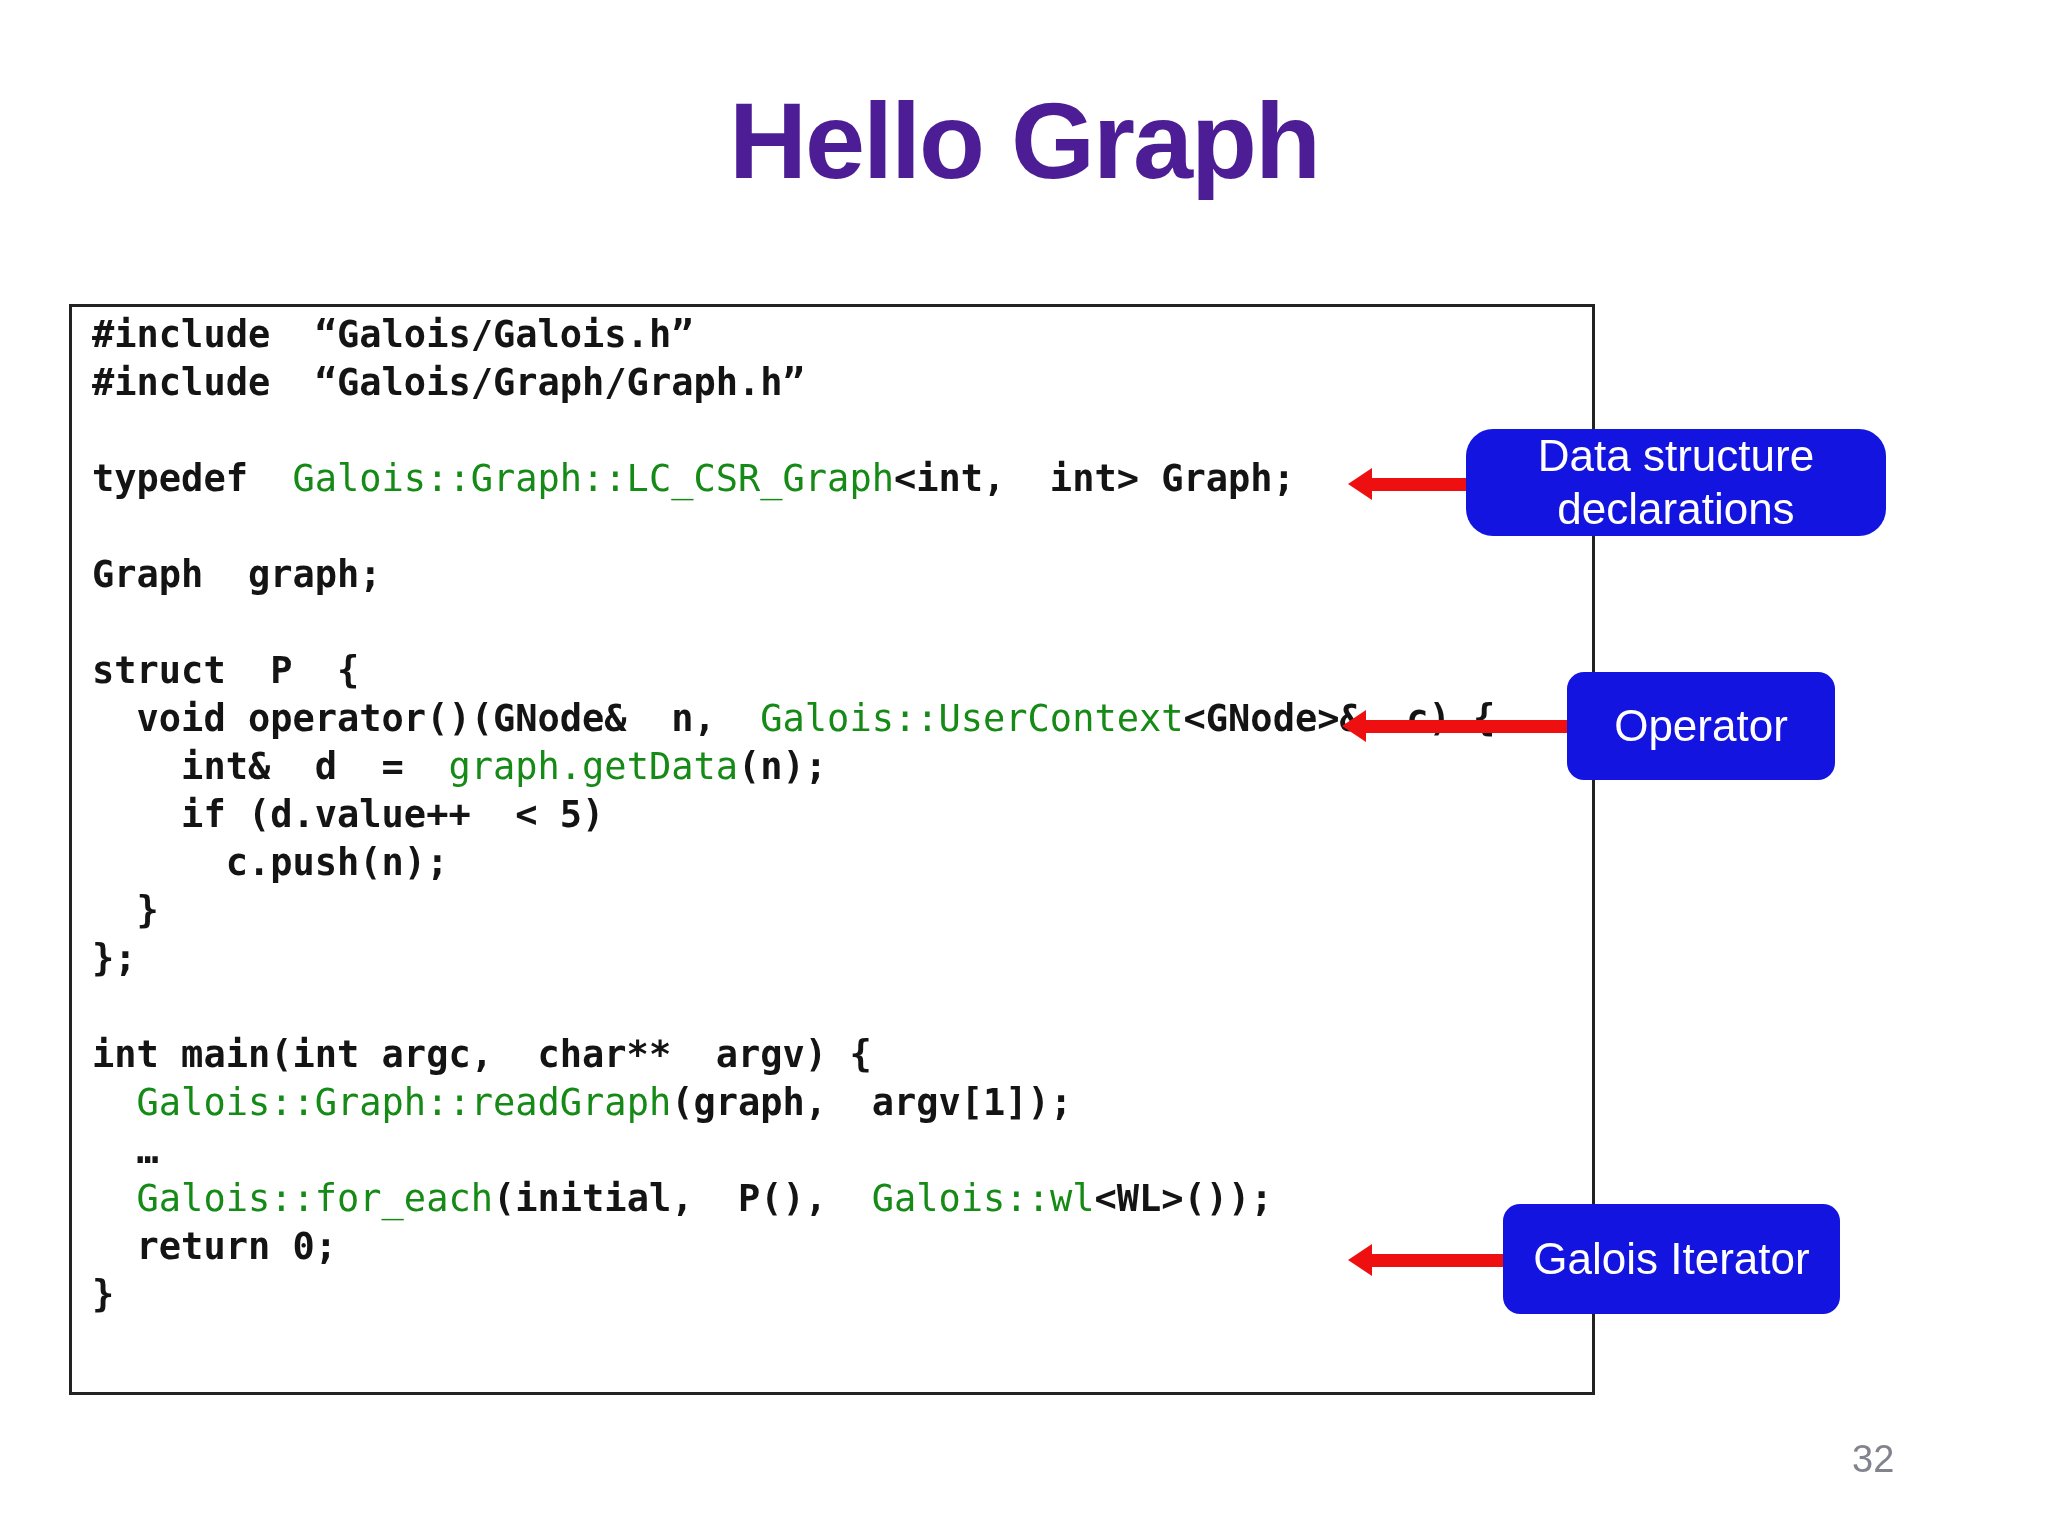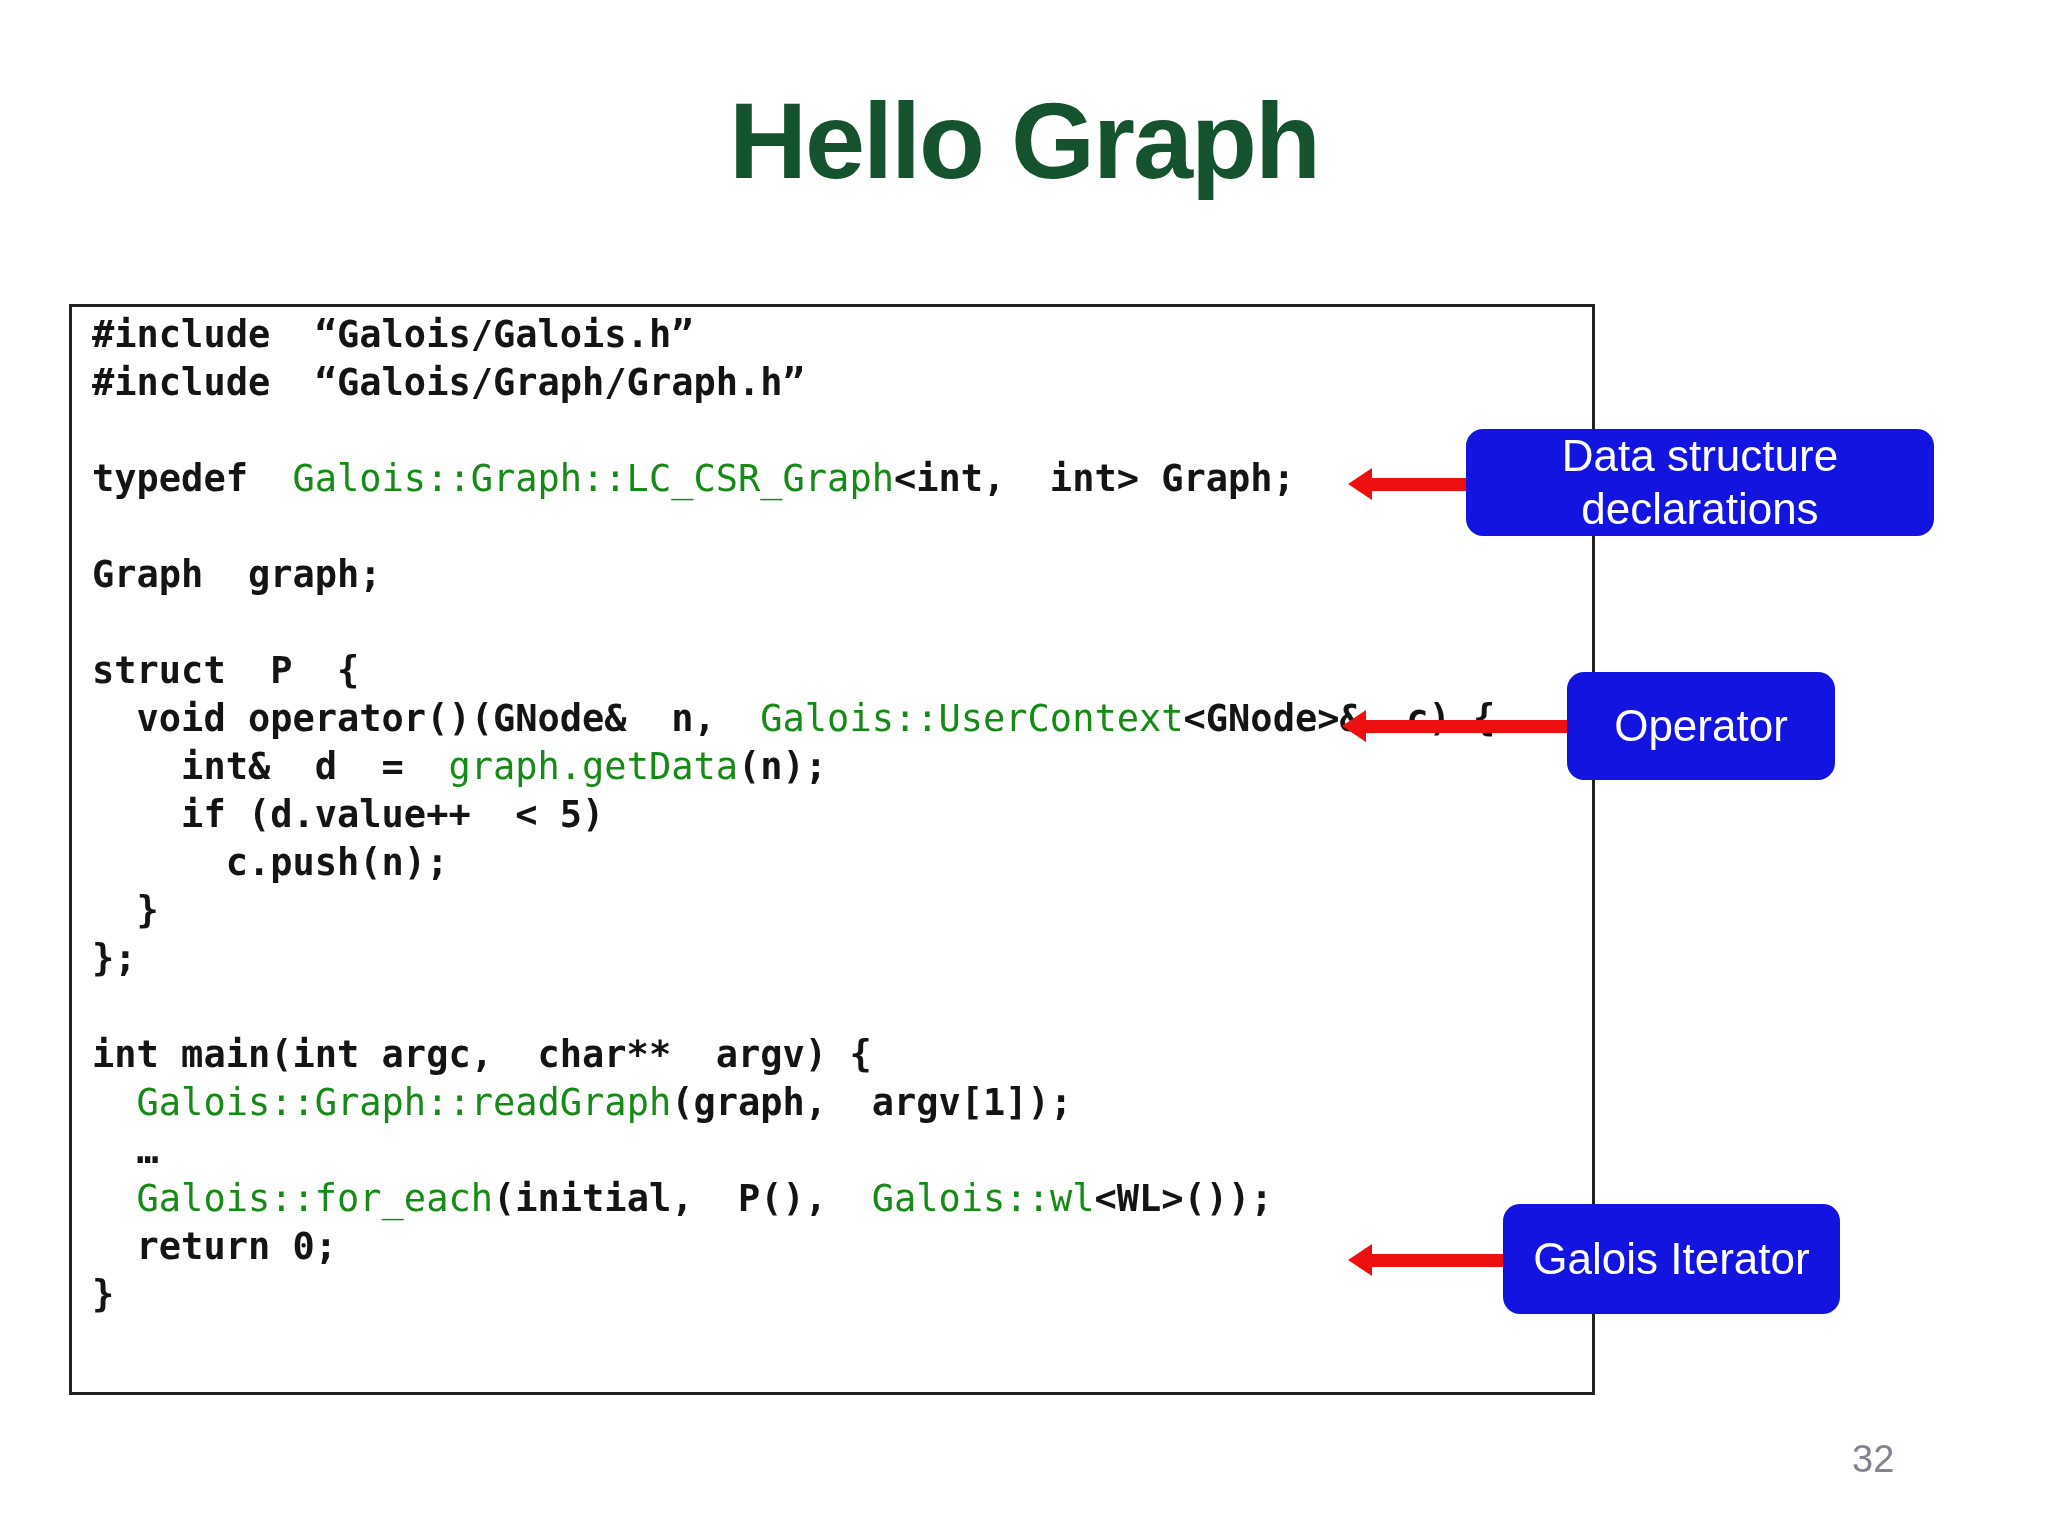--- a/index.html
+++ b/index.html
@@ -18,21 +18,21 @@
     overflow:hidden;
     font-family:"Liberation Sans", sans-serif;
   }
   .title{
     position:absolute;
     top:78px;left:0;width:100%;
     text-align:center;
     font-size:108px;
     font-weight:bold;
     letter-spacing:-2px;
-    color:#14532d;
+    color:#4c1d95;
   }
   .code-box{
     position:absolute;
     left:69px;top:304px;
     width:1526px;height:1091px;
     border:3px solid var(--border-black);
     box-sizing:border-box;
     background:#ffffff;
     z-index:1;
   }
@@ -57,21 +57,21 @@
     border-radius:17px;
     display:flex;
     align-items:center;
     justify-content:center;
     text-align:center;
     font-size:44px;
     line-height:1.2;
     white-space:pre-line;
     z-index:3;
   }
-  .callout-data-structure{left:1466px;top:429px;width:468px;height:107px;}
+  .callout-data-structure{left:1466px;top:429px;width:420px;height:107px;border-radius:27px;}
   .callout-operator{left:1567px;top:672px;width:268px;height:108px;}
   .callout-galois-iterator{left:1503px;top:1204px;width:337px;height:110px;}
   .arrow{
     position:absolute;
     height:13px;
     background:var(--arrow-red);
     z-index:2;
   }
   .arrow::before{
     content:"";

